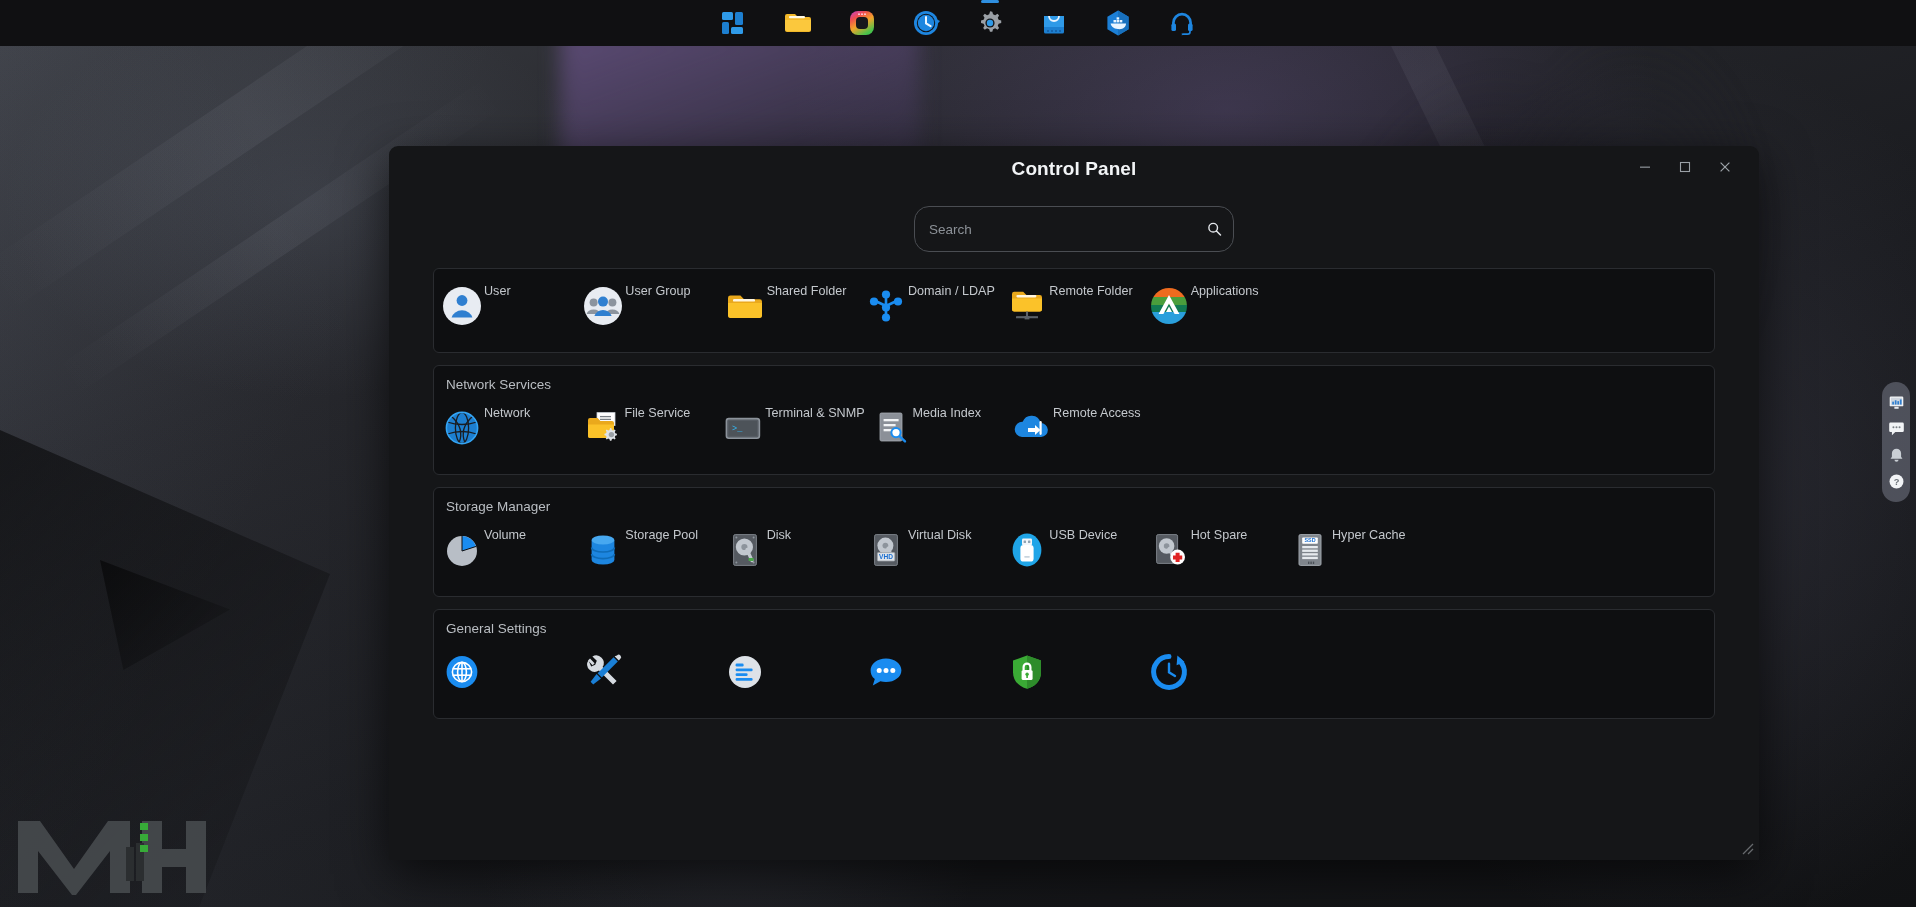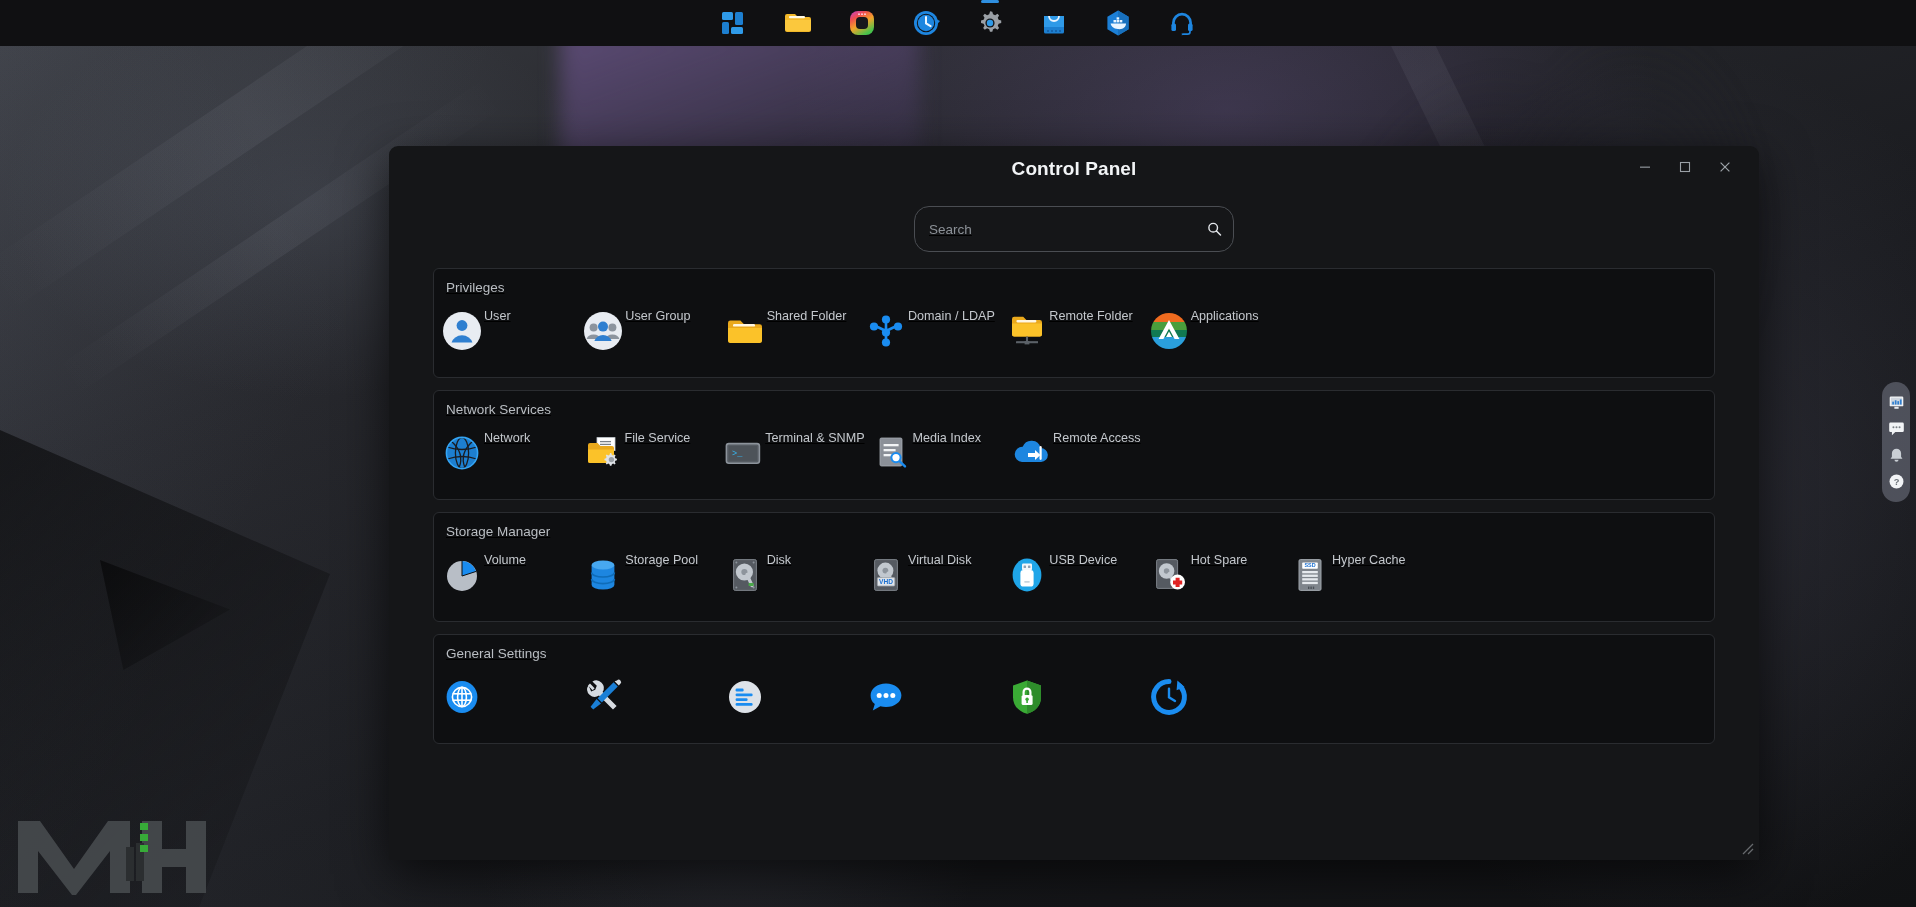--- a/index.html
+++ b/index.html
@@ -69,21 +69,20 @@
   
   .window {
     position: absolute;
     left: 389px; top: 146px;
     width: 1370px; height: 714px;
     background: #151618;
     border-radius: 9px 9px 0 0;
     box-shadow: 0 14px 50px rgba(0,0,0,0.66);
     overflow: hidden;
     z-index: 30;
-    text-decoration: underline;
   }
   .titlebar {
     position: relative;
     height: 44px;
     display: flex; align-items: flex-start; justify-content: flex-end;
     padding: 8px 14px 0 0;
   }
   .win-btn {
     width: 40px; height: 26px;
     display: flex; align-items: center; justify-content: center;
@@ -410,21 +409,20 @@
             <circle cx="6.6" cy="6.6" r="4.6" fill="none" stroke="#e3e6ea" stroke-width="1.5"></circle>
             <path d="M10.1 10.1 L14.4 14.4" stroke="#e3e6ea" stroke-width="1.6" stroke-linecap="round"></path>
           </svg>
         </span>
       </div>
     </div>
 
     <div class="content">
 
       <div class="section">
-        <div class="section-title">Privileges</div>
         <div class="grid">
 
           <div class="tile">
             <div class="tile-icon">
               <svg width="40" height="40" viewBox="0 0 40 40">
                 <circle cx="20" cy="20" r="19" fill="#e8ecf2"></circle>
                 <circle cx="20" cy="14.5" r="5.4" fill="#2f7fd0"></circle>
                 <path d="M9.6 31.6 a10.6 9 0 0 1 20.8 0 Z" fill="#2f7fd0"></path>
               </svg>
             </div>

